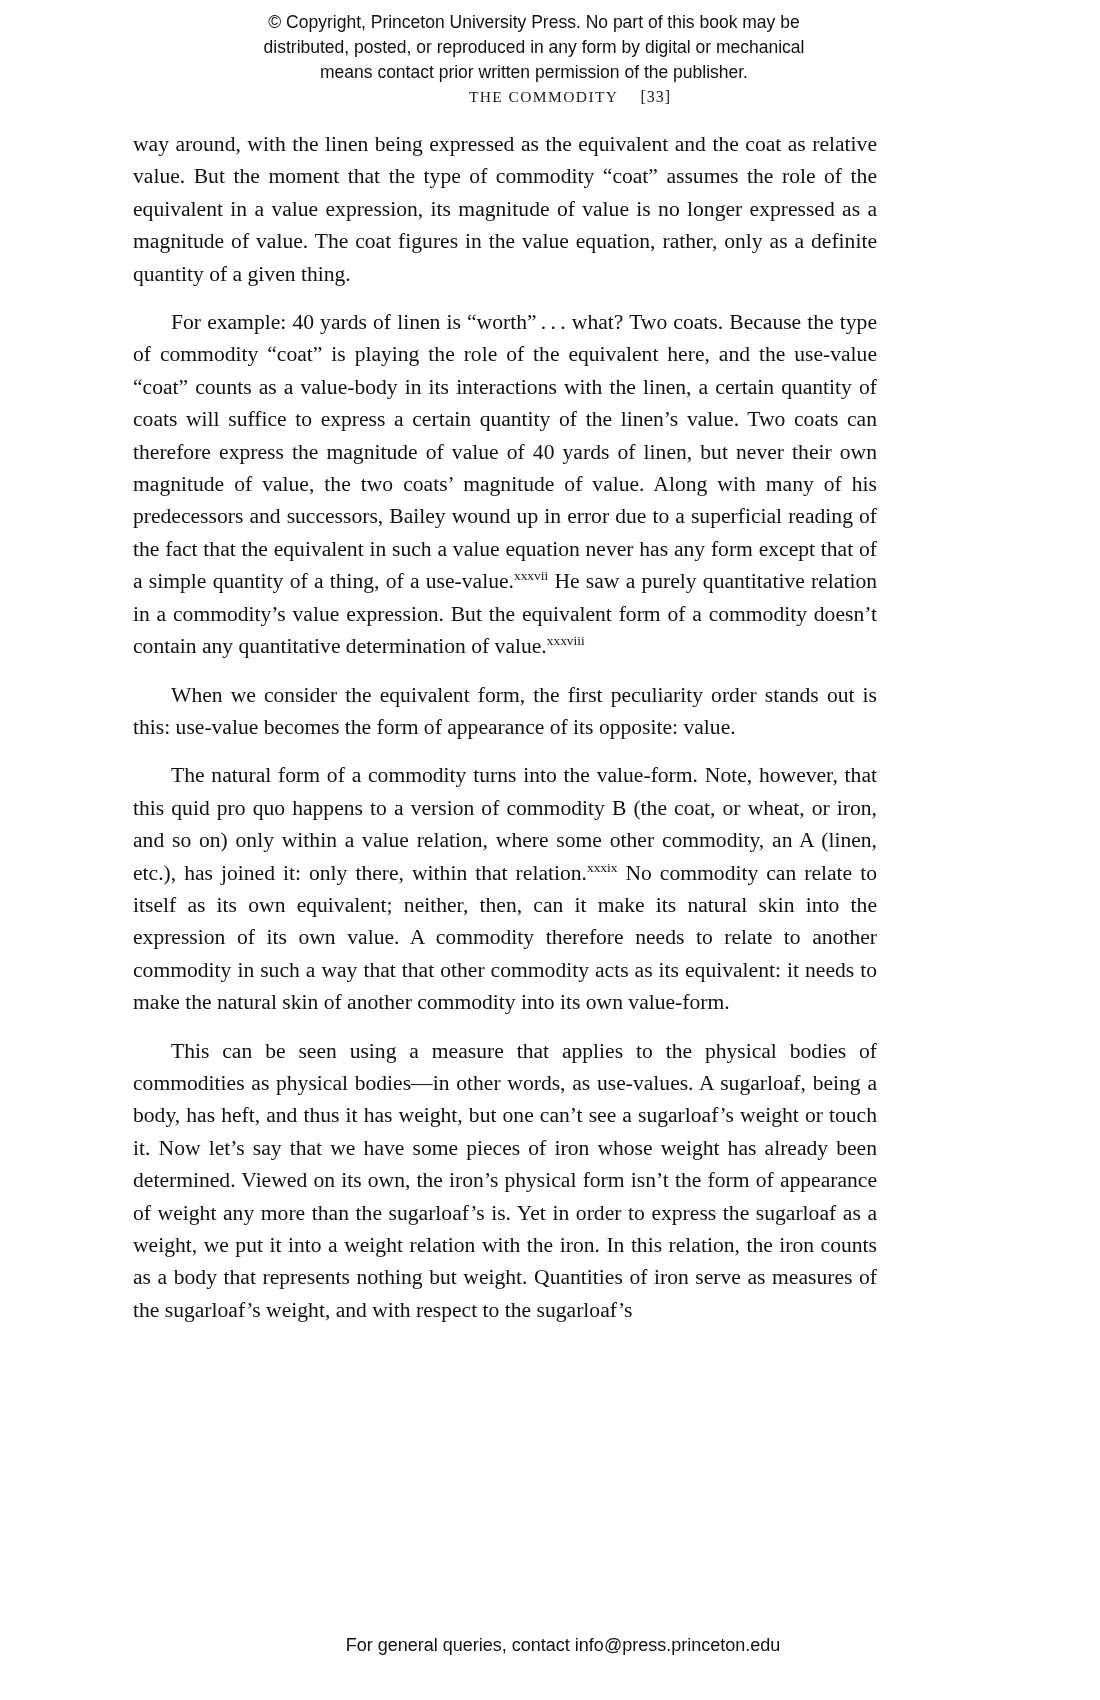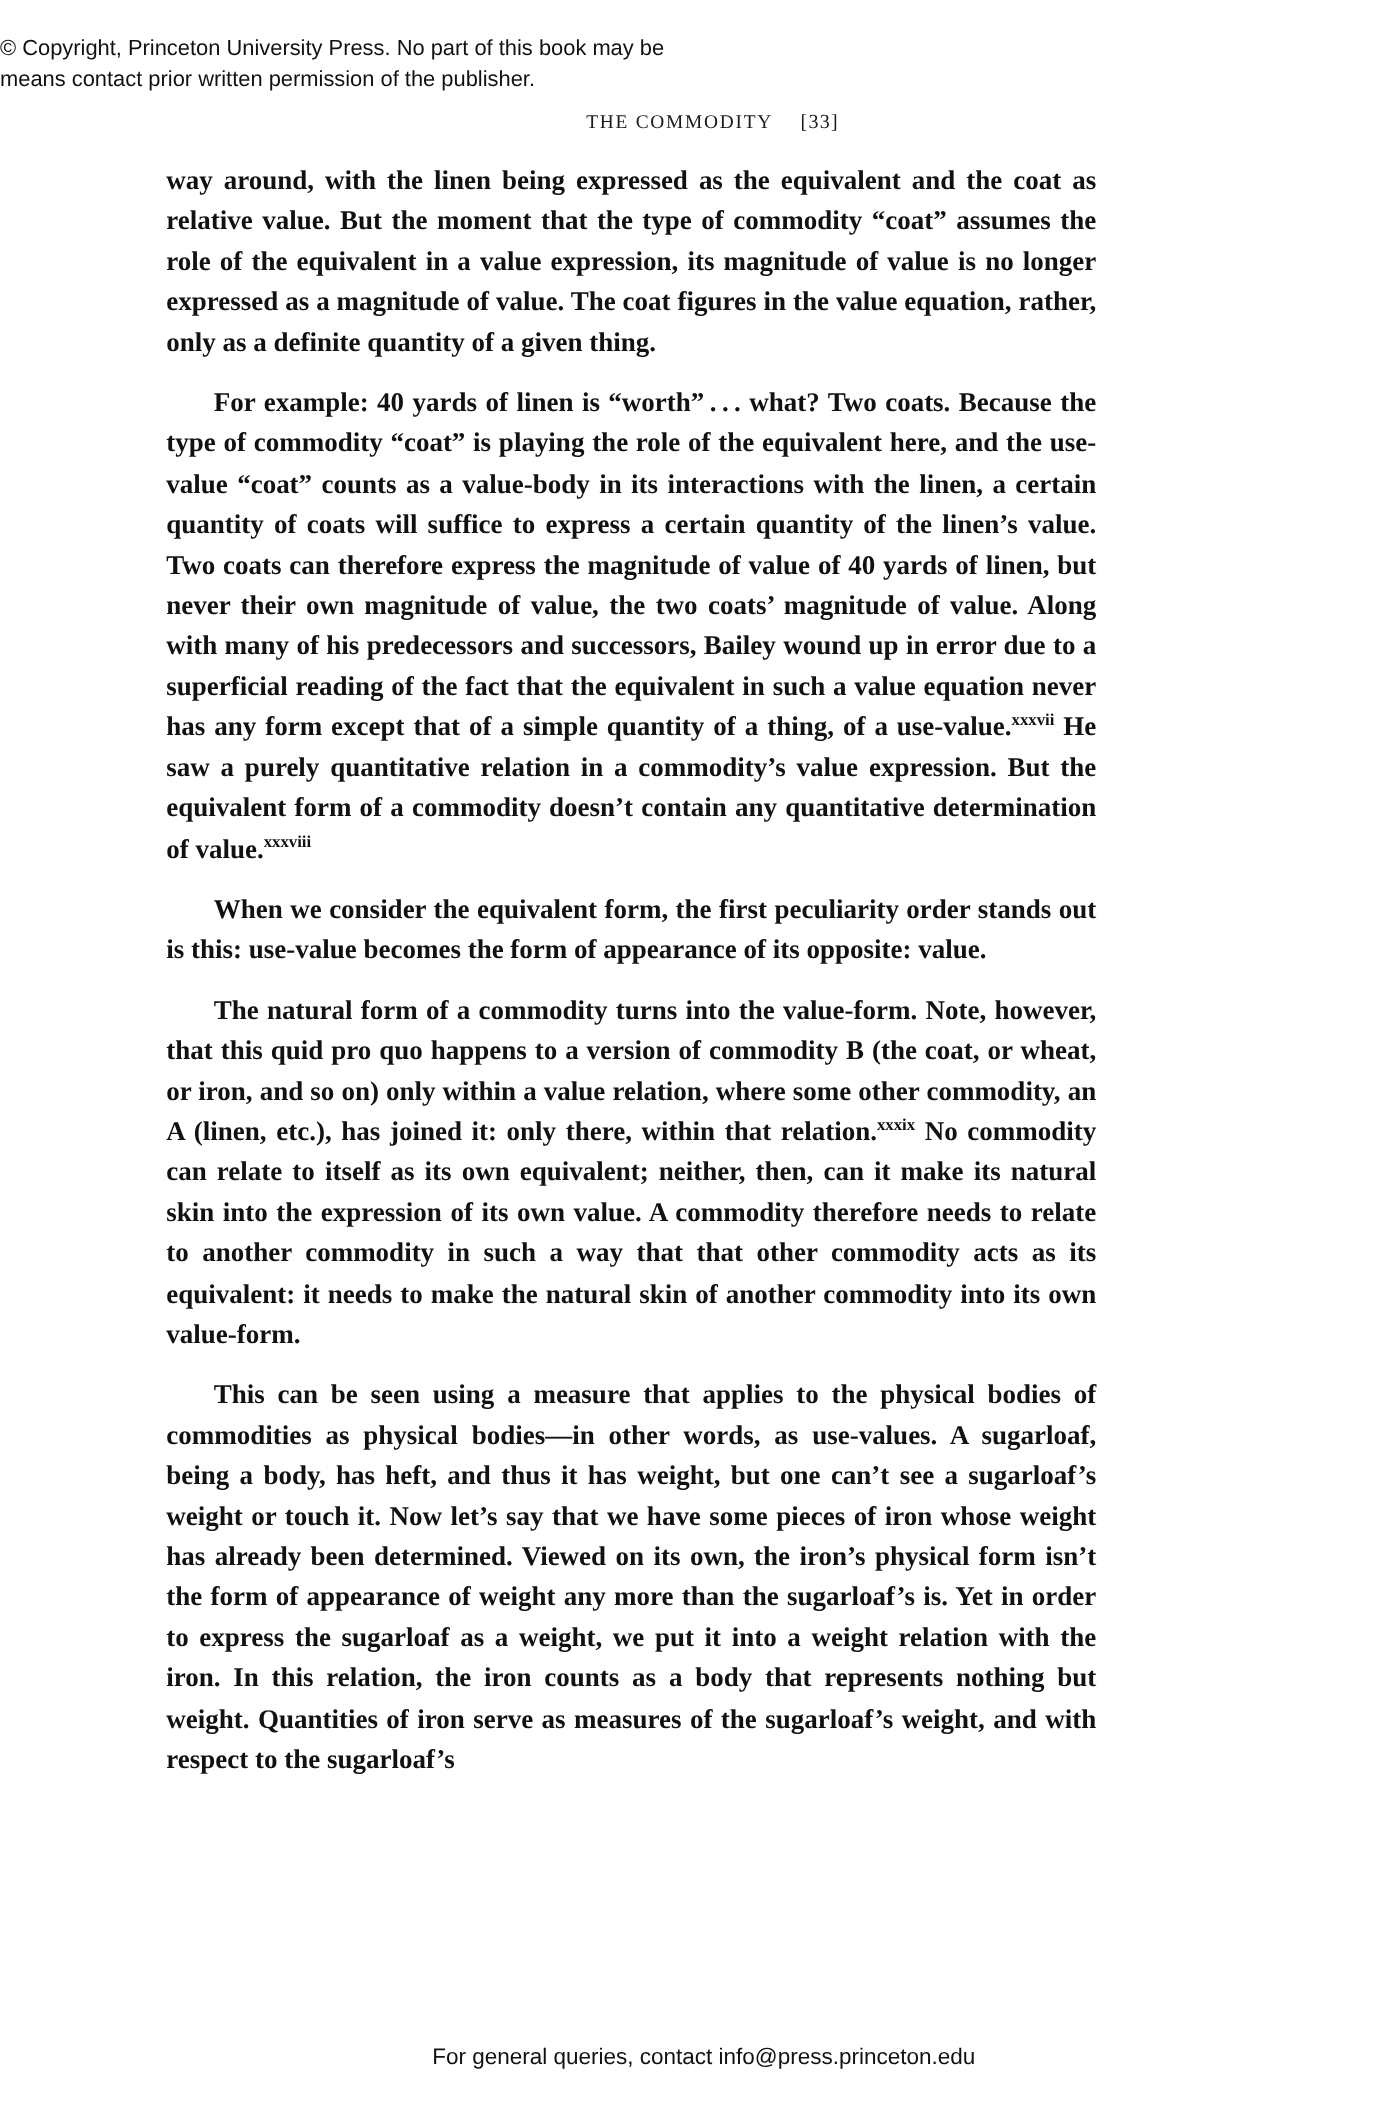--- a/index.html
+++ b/index.html
@@ -19,25 +19,25 @@
     position: relative;
     width: 1100px;
     height: 1700px;
     box-sizing: border-box;
   }
   .copyright-notice {
     position: absolute;
     top: 10px;
     left: 0;
     width: 1068px;
+    text-align: center;
     font-family: "Liberation Sans", sans-serif;
     font-size: 17.5px;
     line-height: 1.42;
     color: #111;
-    margin-top: 16px;
   }
   .copyright-notice div {
     white-space: nowrap;
   }
   .running-head {
     position: absolute;
     top: 87px;
     left: 0;
     width: 1100px;
     text-align: center;
@@ -63,21 +63,20 @@
     left: 133px;
     width: 744px;
     font-size: 21.6px;
     line-height: 32.4px;
     text-align: justify;
     color: #111;
     hyphens: manual;
   }
   .body-text p {
     margin: 0;
-    font-weight: bold;
   }
   .body-text p.indent {
     text-indent: 38px;
     margin-top: 16px;
   }
   sup {
     font-size: 0.62em;
     vertical-align: super;
     line-height: 0;
   }
@@ -92,20 +91,21 @@
     color: #111;
   }
 </style>
 </head>
 <body>
 
 <div class="page">
 
   <div class="copyright-notice">
     <div>© Copyright, Princeton University Press. No part of this book may be</div>
+    <div>distributed, posted, or reproduced in any form by digital or mechanical</div>
     <div>means contact prior written permission of the publisher.</div>
   </div>
 
   <div class="running-head">
     <span class="rh-title">THE COMMODITY</span><span class="rh-page">[33]</span>
   </div>
 
   <div class="body-text" id="body-text">
       <p id="para-1">way around, with the linen being expressed as the equivalent and the coat as relative value. But the moment that the type of commodity “coat” assumes the role of the equivalent in a value expression, its magnitude of value is no longer expressed as a magnitude of value. The coat figures in the value equation, rather, only as a definite quantity of a given thing.</p>
       <p class="indent" id="para-2">For example: 40 yards of linen is “worth” . . . what? Two coats. Because the type of commodity “coat” is playing the role of the equivalent here, and the use-value “coat” counts as a value-body in its interactions with the linen, a certain quantity of coats will suffice to express a certain quantity of the linen’s value. Two coats can therefore express the magnitude of value of 40 yards of linen, but never their own magnitude of value, the two coats’ magnitude of value. Along with many of his predecessors and successors, Bailey wound up in error due to a superficial reading of the fact that the equivalent in such a value equation never has any form except that of a simple quantity of a thing, of a use-value.<sup>xxxvii</sup> He saw a purely quantitative relation in a commodity’s value expression. But the equivalent form of a commodity doesn’t contain any quantitative determination of value.<sup>xxxviii</sup></p>

